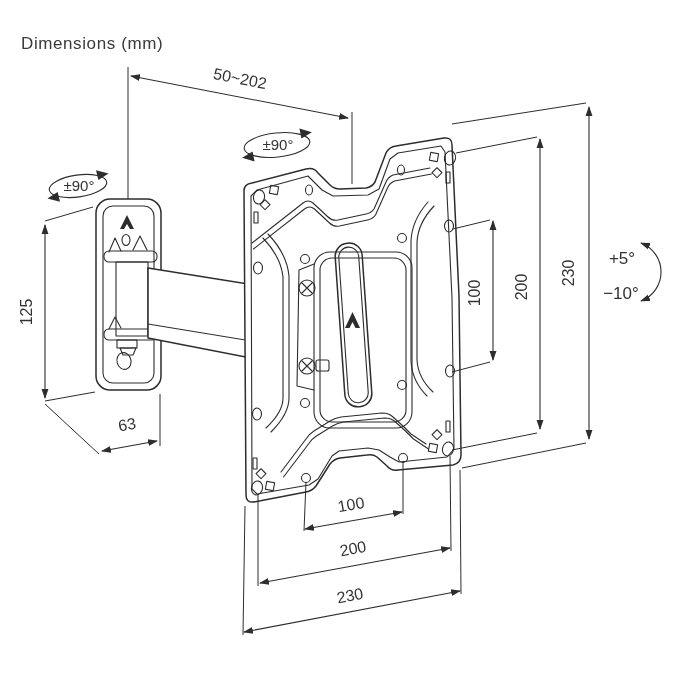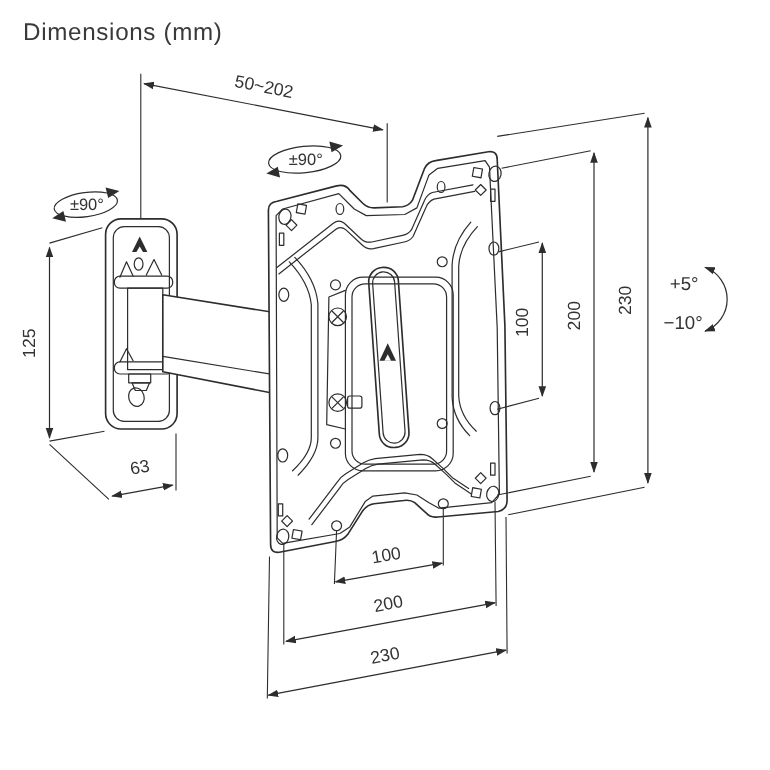--- a/index.html
+++ b/index.html
@@ -1,18 +1,18 @@
 <!DOCTYPE html>
 <html><head>
 <meta charset="utf-8">
 <style>
   html,body{margin:0;padding:0;background:#fff;}
   .stage{position:relative;width:700px;height:700px;background:#fff;overflow:hidden;
          font-family:"Liberation Sans",sans-serif;}
-  .title{position:absolute;left:21px;top:16px;font-size:22px;letter-spacing:.6px;
+  .title{position:absolute;left:21px;top:34px;font-size:17px;letter-spacing:.6px;
          color:#3a3a3a;font-weight:400;}
   svg{position:absolute;left:0;top:0;}
   .obj{stroke:#2d2d2d;stroke-width:1.5;fill:none;stroke-linejoin:round;stroke-linecap:round;}
   .objthin{stroke:#2d2d2d;stroke-width:1.1;fill:none;stroke-linejoin:round;stroke-linecap:round;}
   .objfill{stroke:#2d2d2d;stroke-width:1.5;fill:#ffffff;stroke-linejoin:round;}
   .dim{stroke:#2d2d2d;stroke-width:1.1;fill:none;}
   .ext{stroke:#2d2d2d;stroke-width:1;fill:none;}
   .dimtxt{fill:#333333;font-size:16px;font-family:"Liberation Sans",sans-serif;
           text-anchor:middle;}
   .angtxt{fill:#333333;font-size:15px;font-family:"Liberation Sans",sans-serif;

